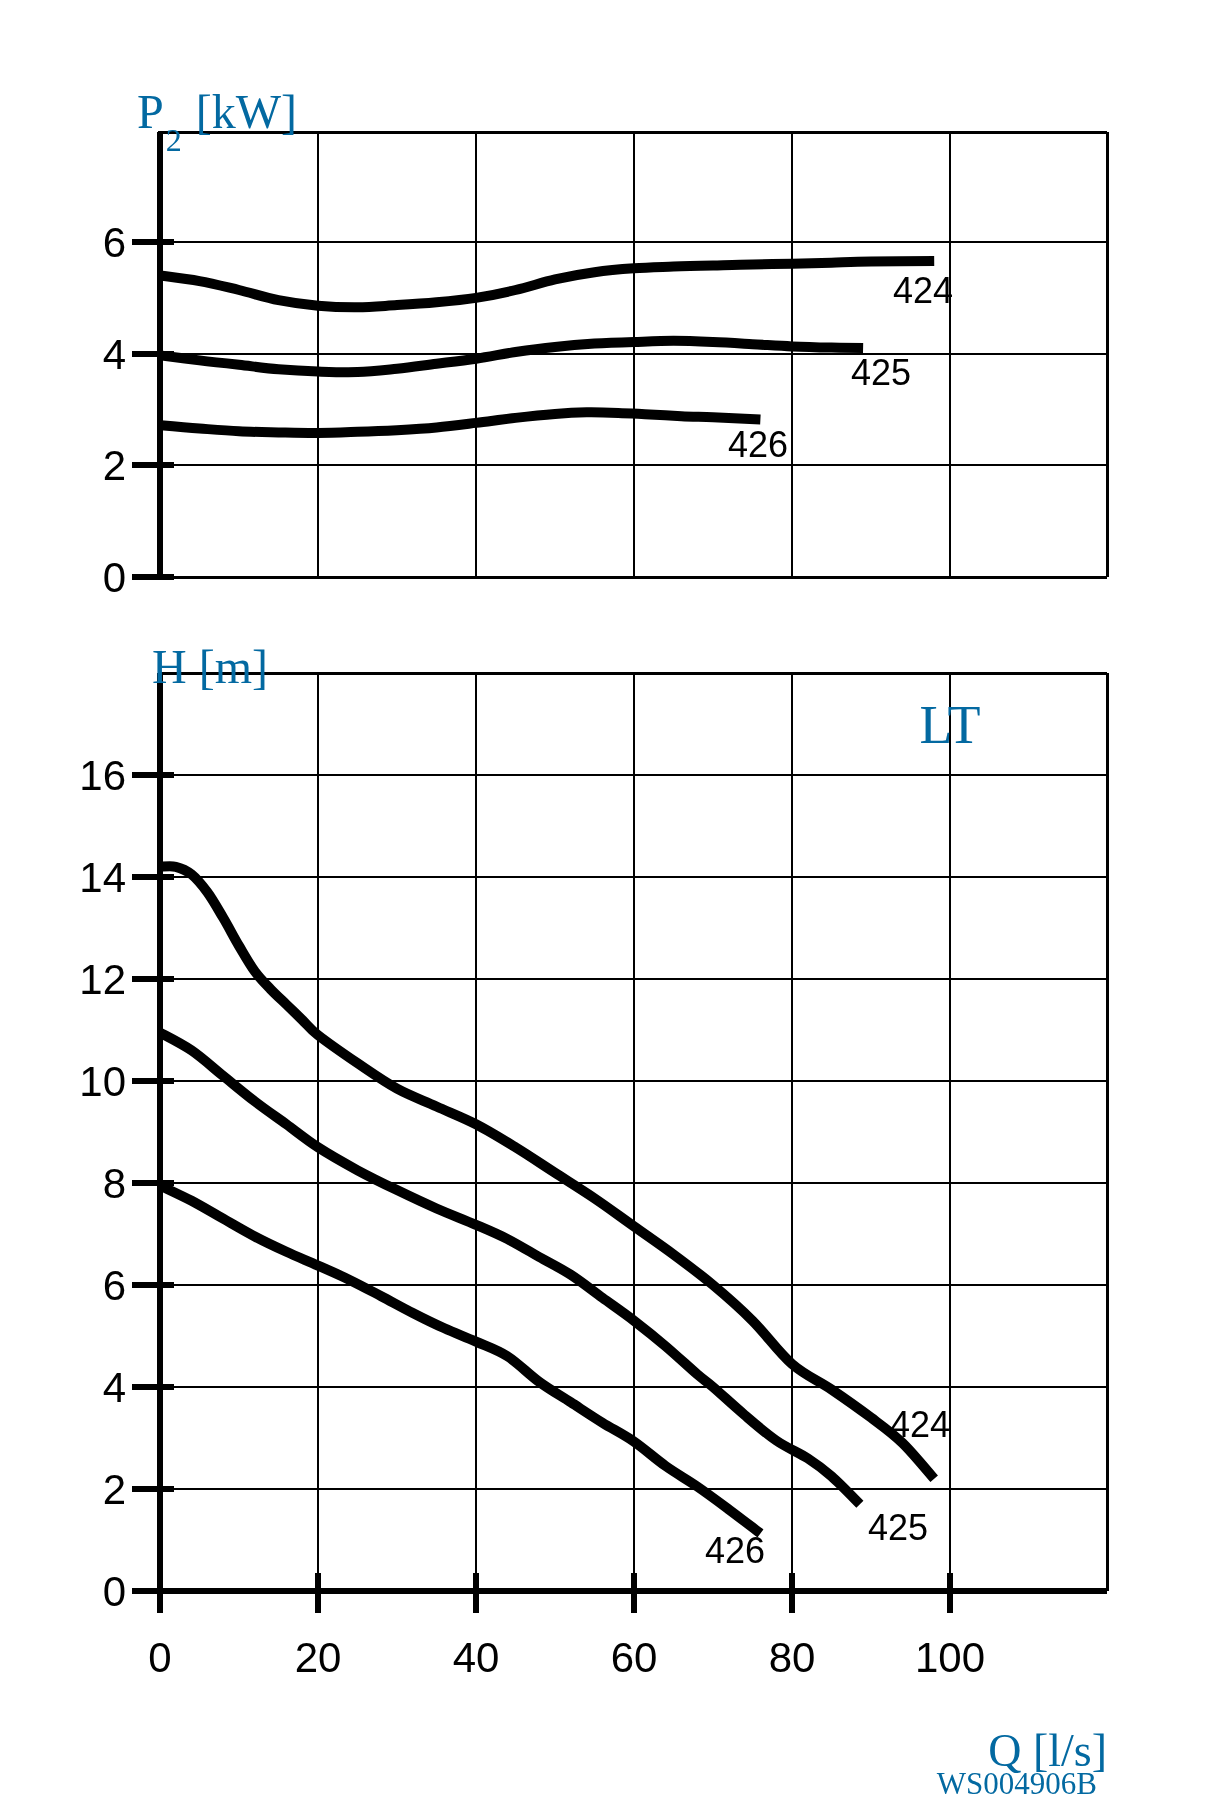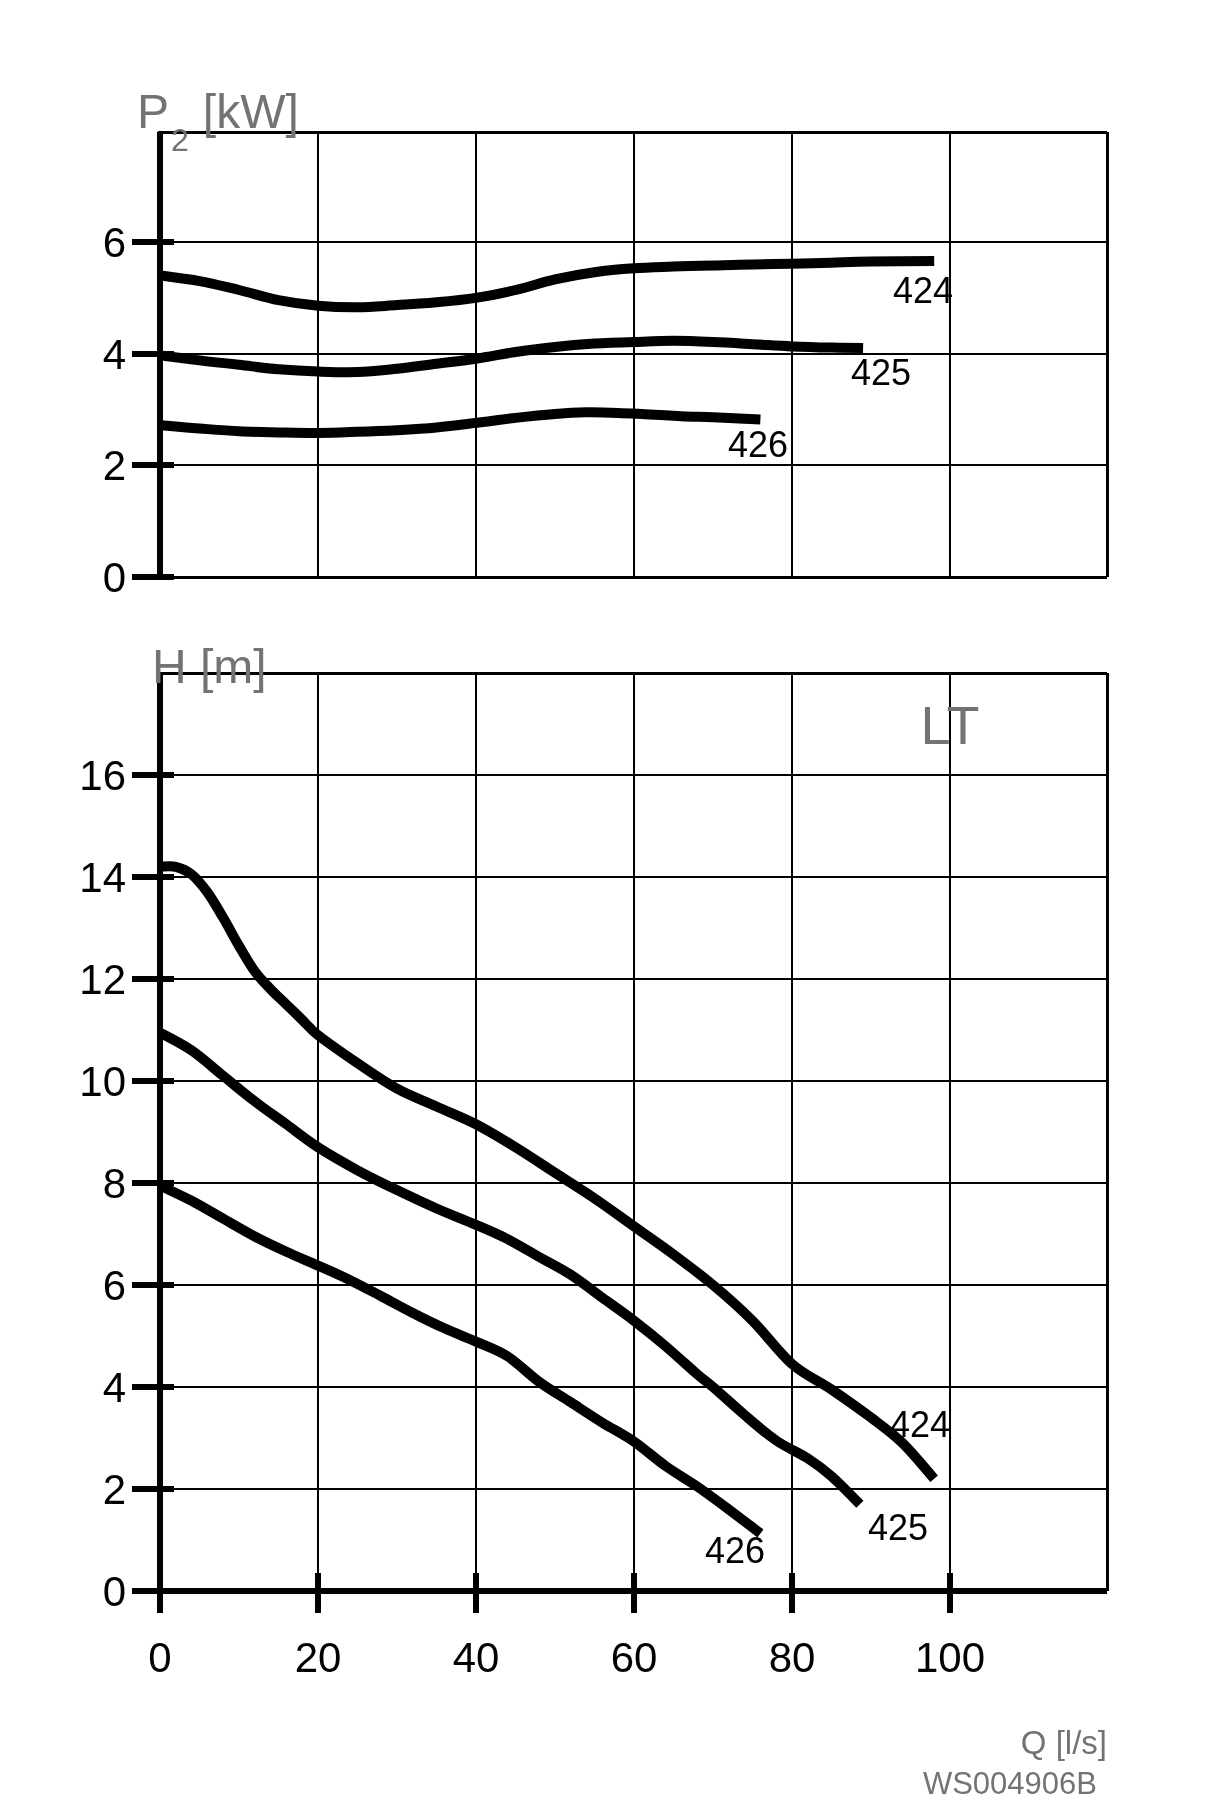--- a/index.html
+++ b/index.html
@@ -17,22 +17,23 @@
     background: #ffffff;
     overflow: hidden;
   }
   svg.plot {
     position: absolute;
     left: 0;
     top: 0;
   }
   .overlay {
     position: absolute;
-    color: #737373;
+    color: #0369a1;
     white-space: nowrap;
+    font-family: Liberation Serif, serif;
   }
   .chart-title {
     font-size: 48px;
     letter-spacing: 0px;
   }
   .chart-title sub {
     font-size: 32px;
     position: relative;
     top: 12px;
     left: 2px;
@@ -40,21 +41,21 @@
   }
   .chart-title .unit {
     margin-left: 16px;
   }
   .badge-lt {
     font-size: 54px;
     width: 140px;
     text-align: center;
   }
   .q-axis-label {
-    font-size: 33px;
+    font-size: 46px;
     text-align: center;
   }
   .drawing-number {
     font-size: 31px;
   }
 </style>
 </head>
 <body>
 
 <div class="canvas">

